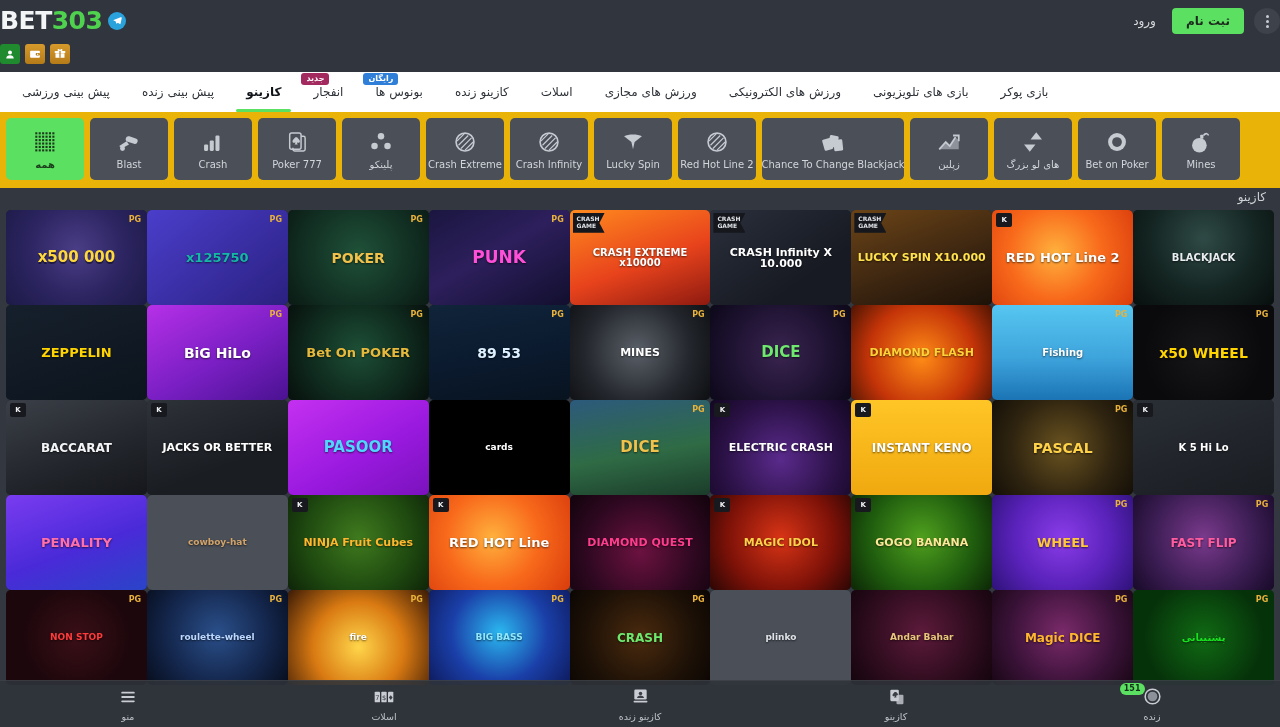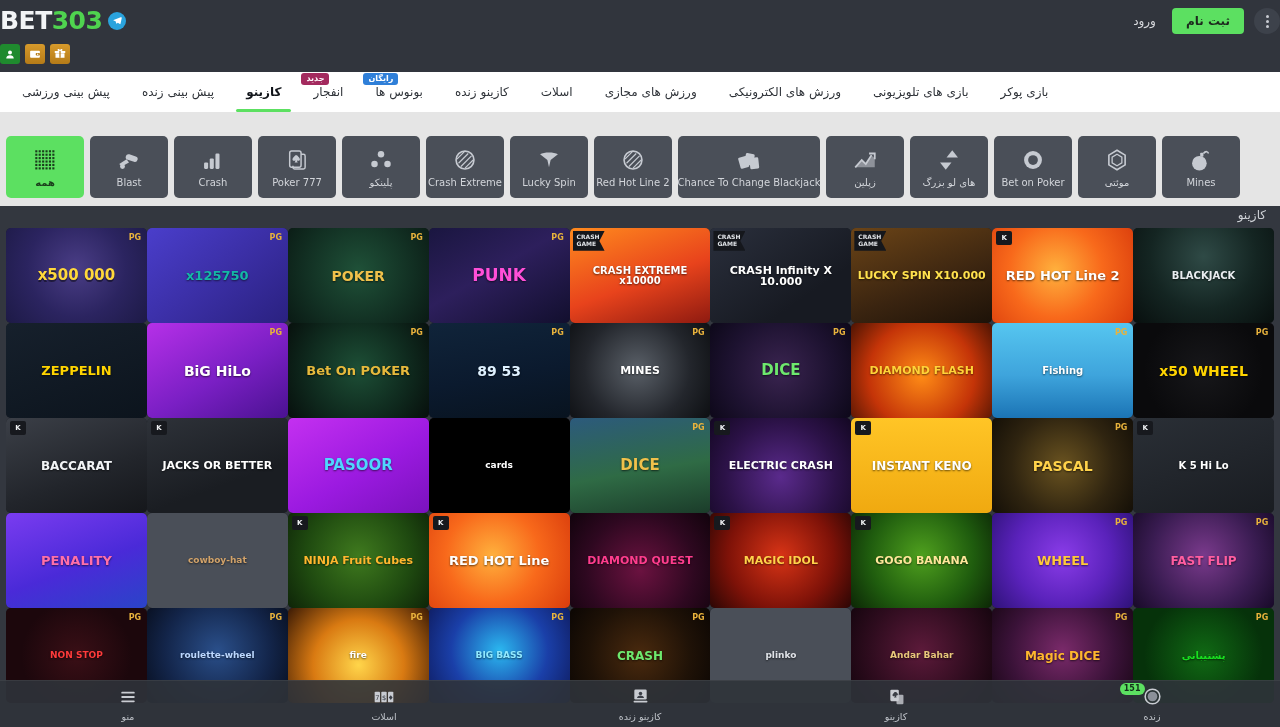--- a/index.html
+++ b/index.html
@@ -74,21 +74,21 @@
     position: absolute; top: 1px; left: 4px;
     font-size: 8px; color: #fff; border-radius: 3px;
     padding: 1px 5px; line-height: 1.3; font-weight: bold;
   }
   .navbadge.blue { background: #2f7fd8; }
   .navbadge.red  { background: #a32a5e; }
   .nav-fade-l { position:absolute; top:0; bottom:0; left:0; width:28px;
     background: linear-gradient(90deg,#fff,rgba(255,255,255,0)); pointer-events:none; }
 
   
-  .catwrap { background: #e5e5e5; padding: 24px 6px 8px 6px; }
+  .catwrap { background: #eab308; padding: 6px 6px 8px 6px; }
   .cats { display: flex; flex-direction: row-reverse; gap: 6px; overflow: hidden; }
   .cat {
     flex: 0 0 auto; width: 78px; height: 62px; border-radius: 5px; background: #4a4f58;
     display: flex; flex-direction: column; align-items: center; justify-content: center;
     gap: 3px; cursor: pointer; padding: 4px 2px;
   }
   .cat.wide { width: 142px; }
   .cat.active { background: #5ce061; }
   .cat-ico { height: 28px; display: flex; align-items: center; justify-content: center; }
   .cat-ico svg { display: block; }
@@ -324,20 +324,29 @@
             <svg width="26" height="26" viewBox="0 0 32 32" fill="#c6cad1">
               <circle cx="16" cy="16" r="11" fill="none" stroke="#c6cad1" stroke-width="2"></circle>
               <path d="M8 20L20 8M11 24L24 11M6 15L15 6M16 26L26 16" stroke="#c6cad1" stroke-width="1.5" fill="none"></path>
             </svg>
           </div>
           <div class="cat-label">Crash Extreme</div>
         </div>
         <div class="cat">
           <div class="cat-ico">
             <svg width="26" height="26" viewBox="0 0 32 32" fill="#c6cad1">
+              <circle cx="16" cy="16" r="11" fill="none" stroke="#c6cad1" stroke-width="2"></circle>
+              <path d="M8 20L20 8M11 24L24 11M6 15L15 6M16 26L26 16" stroke="#c6cad1" stroke-width="1.5" fill="none"></path>
+            </svg>
+          </div>
+          <div class="cat-label">Crash Infinity</div>
+        </div>
+        <div class="cat">
+          <div class="cat-ico">
+            <svg width="26" height="26" viewBox="0 0 32 32" fill="#c6cad1">
               <path d="M5 9c5-3 17-3 22 0l-9 7-2 9-2-9z"></path>
             </svg>
           </div>
           <div class="cat-label">Lucky Spin</div>
         </div>
         <div class="cat">
           <div class="cat-ico">
             <svg width="26" height="26" viewBox="0 0 32 32" fill="#c6cad1">
               <circle cx="16" cy="16" r="11" fill="none" stroke="#c6cad1" stroke-width="2"></circle>
               <path d="M8 20L20 8M11 24L24 11M6 15L15 6M16 26L26 16" stroke="#c6cad1" stroke-width="1.5" fill="none"></path>
@@ -375,29 +384,20 @@
           <div class="cat-label">های لو بزرگ</div>
         </div>
         <div class="cat">
           <div class="cat-ico">
             <svg width="26" height="26" viewBox="0 0 32 32" fill="#c6cad1">
               <circle cx="16" cy="16" r="11"></circle>
               <circle cx="16" cy="16" r="6" fill="#4a4f58"></circle>
             </svg>
           </div>
           <div class="cat-label">Bet on Poker</div>
-        </div>
-        <div class="cat">
-          <div class="cat-ico">
-            <svg width="26" height="26" viewBox="0 0 32 32" fill="#c6cad1">
-              <path d="M16 4l10 6v12l-10 6-10-6V10z" fill="none" stroke="#c6cad1" stroke-width="2"></path>
-              <path d="M16 9l6 3.5v7L16 23l-6-3.5v-7z" fill="none" stroke="#c6cad1" stroke-width="1.6"></path>
-            </svg>
-          </div>
-          <div class="cat-label">موئتی</div>
         </div>
         <div class="cat">
           <div class="cat-ico">
             <svg width="26" height="26" viewBox="0 0 32 32" fill="#c6cad1">
               <circle cx="14" cy="20" r="9"></circle>
               <rect x="15" y="7" width="4" height="5" rx="1"></rect>
               <path d="M19 8c3-4 6-2 6 0" fill="none" stroke="#c6cad1" stroke-width="2"></path>
             </svg>
           </div>
           <div class="cat-label">Mines</div>

